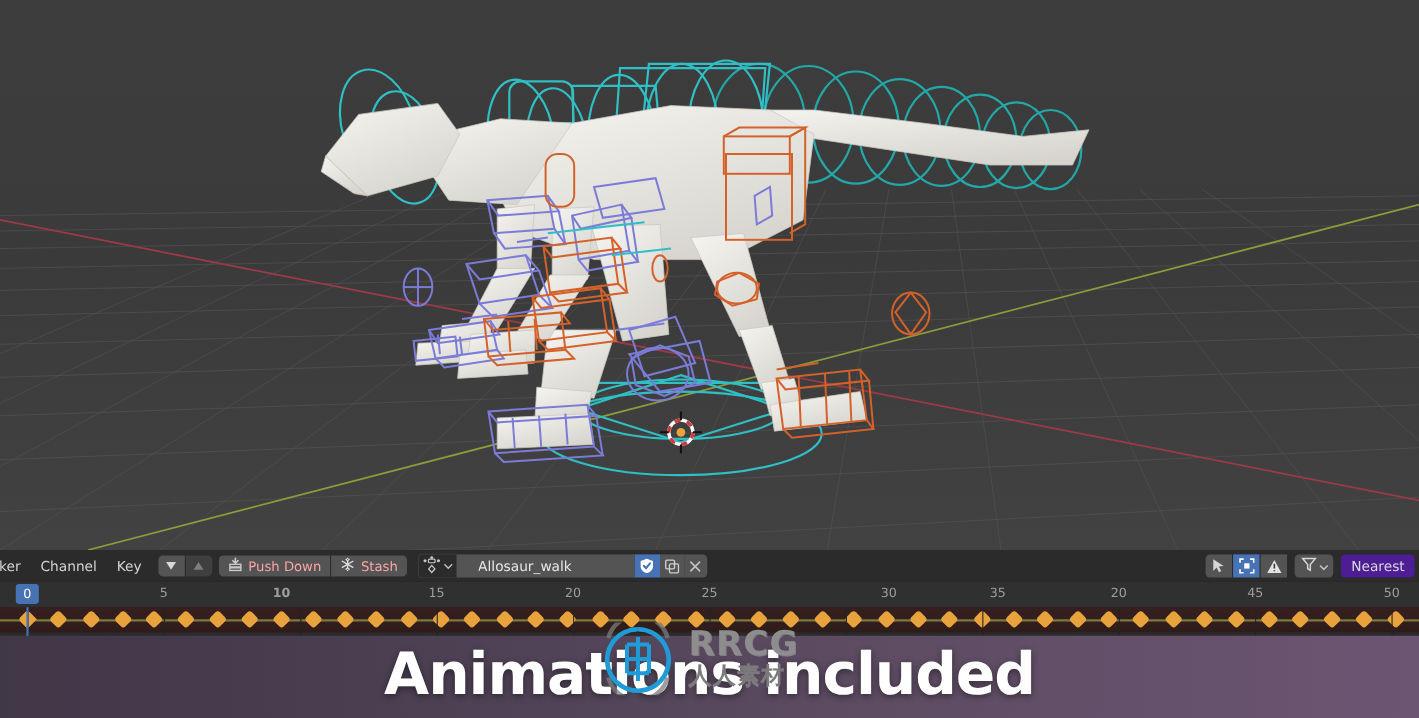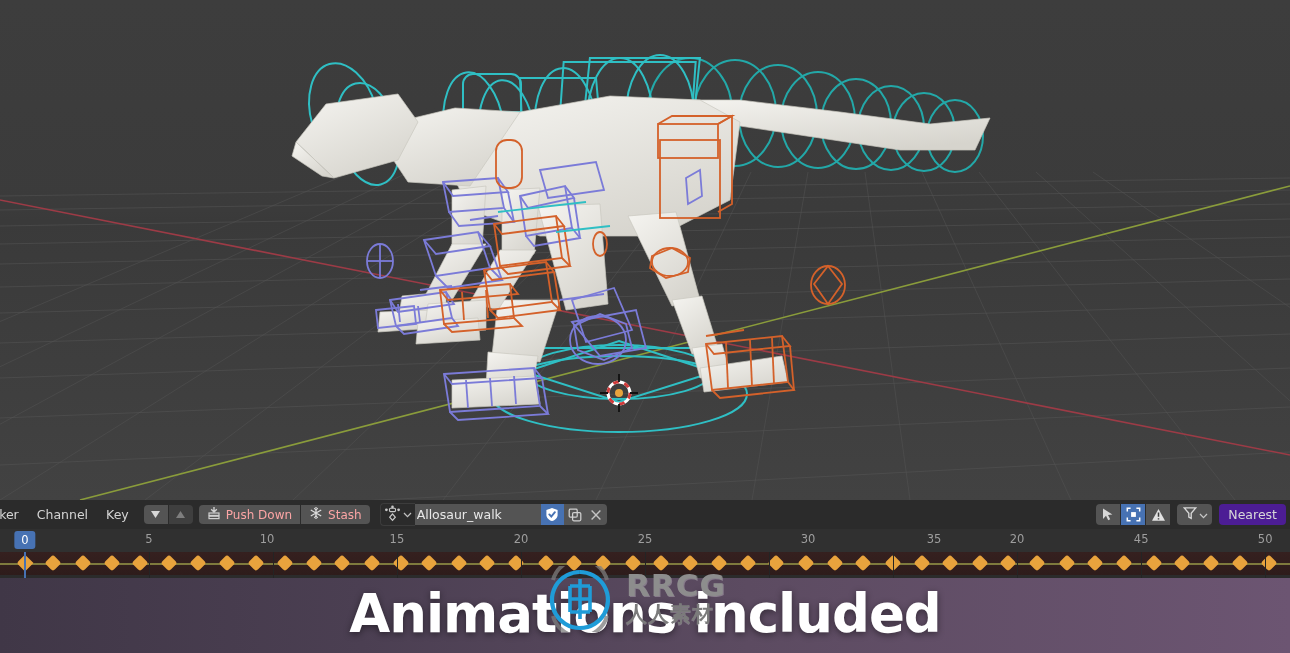--- a/index.html
+++ b/index.html
@@ -27,21 +27,21 @@
   .hbtn.r{border-radius:0 4px 4px 0;}
   .hbtn.sq{width:24px;padding:0;}
   .hbtn + .hbtn{margin-left:1px;}
   .hbtn .lbl{margin-left:5px;}
 
   
   .act-wrap{display:flex;align-items:center;margin-left:10px;}
   .act-idbtn{background:#2b2b2b;height:21px;display:flex;align-items:center;padding:0 3px 0 2px;
              border-radius:4px 0 0 4px;border:1px solid #3c3c3c;border-right:none;cursor:pointer;}
   .act-name{background:#545454;height:21px;border:none;outline:none;color:#e8e8e8;font-size:12.5px;
-            font-family:"DejaVu Sans","Liberation Sans",sans-serif;width:122px;padding:0 2px;}
+            font-family:"DejaVu Sans","Liberation Sans",sans-serif;width:122px;padding:0 20px;}
   .act-fake{background:#4772b3;width:23px;height:21px;display:flex;align-items:center;justify-content:center;cursor:pointer;}
   .act-copy{background:#545454;width:22px;height:21px;display:flex;align-items:center;justify-content:center;cursor:pointer;}
   .act-x{background:#545454;width:21px;height:21px;display:flex;align-items:center;justify-content:center;
          border-radius:0 4px 4px 0;cursor:pointer;}
 
   .ds-right{position:absolute;right:4px;top:0;height:29px;display:flex;align-items:center;}
   .ricon{width:24px;height:21px;background:#545454;display:flex;align-items:center;justify-content:center;cursor:pointer;}
   .ricon.first{border-radius:4px 0 0 4px;}
   .ricon.on{background:#4772b3;}
   .ricon + .ricon{margin-left:1px;}
@@ -397,26 +397,26 @@
               <path d="M1,3 L4.5,6.6 L8,3" stroke="#c6c6c6" stroke-width="1.3" fill="none"></path>
             </svg>
           </span>
         </div>
         <div class="snapbtn">Nearest</div>
       </div>
     </div>
 
     <div class="ruler" id="ruler">
         <div class="rtick" style="left: 148.846px;">5</div>
-        <div class="rtick" style="left: 267px;">10</div>
+        <div class="rtick" style="left: 256px; font-weight: bold;">10</div>
         <div class="rtick" style="left: 396.923px;">15</div>
         <div class="rtick" style="left: 520.962px;">20</div>
         <div class="rtick" style="left: 645px;">25</div>
         <div class="rtick" style="left: 808px;">30</div>
-        <div class="rtick" style="left: 934px;">35</div>
+        <div class="rtick" style="left: 907px;">35</div>
         <div class="rtick" style="left: 1017.12px;">20</div>
         <div class="rtick" style="left: 1141.15px;">45</div>
         <div class="rtick" style="left: 1265.19px;">50</div>
         <div class="playhead-badge" style="left: 24.8077px;">0</div>
       </div>
 
     <div class="chan-region" id="chanregion">
       <div class="chan-strip">
         <div class="chan-line"></div>
       <div class="kf half" style="left: 24.8077px; background: rgb(232, 163, 61);"></div>

